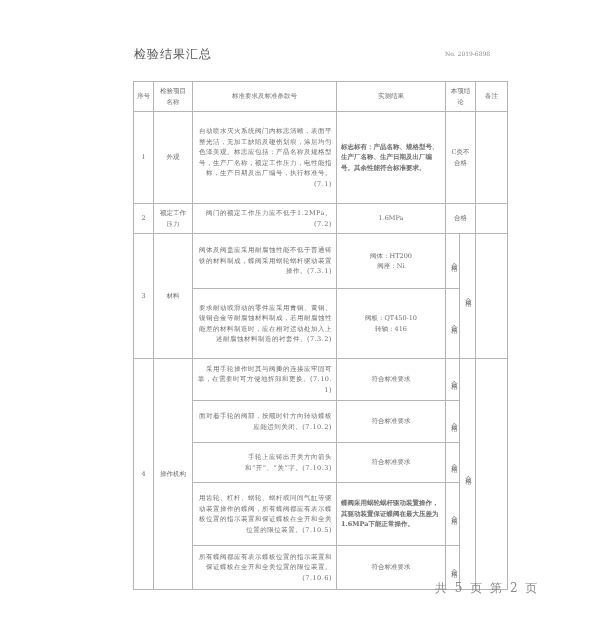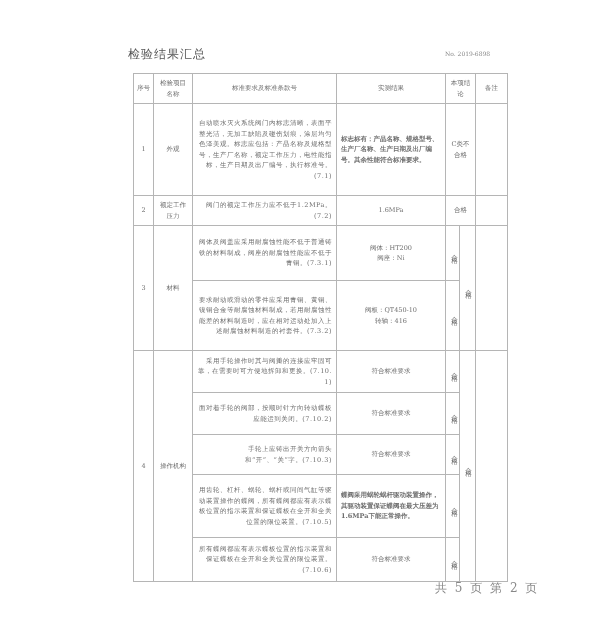--- a/index.html
+++ b/index.html
@@ -1,20 +1,20 @@
 <!DOCTYPE html>
 <html><head>
 <meta charset="utf-8">
 <style>
   html, body { margin:0; padding:0; background:#fff; }
   body { width:600px; height:623px; position:relative; overflow:hidden;
          font-family:"DejaVu Serif", serif; color:#6b6b6b; }
-  .title { position:absolute; left:128px; top:46px; font-size:12px; color:#555; font-family:"DejaVu Sans", sans-serif; letter-spacing:1px; }
+  .title { position:absolute; left:134px; top:46px; font-size:12px; color:#555; font-family:"DejaVu Sans", sans-serif; letter-spacing:1px; }
   .docno { position:absolute; left:445px; top:50px; font-size:6px; color:#888; }
-  table { position:absolute; left:133px; top:73px; width:374px; border-collapse:collapse; table-layout:fixed; }
+  table { position:absolute; left:133px; top:81px; width:374px; border-collapse:collapse; table-layout:fixed; }
   td, th { border:1px solid #b5b5b5; font-size:6.5px; line-height:10.5px; font-weight:normal; color:#6e6e6e; padding:0 3px; text-align:center; vertical-align:middle; word-break:break-all; }
   th { height:29px; }
   td.req { text-align:right; padding:2px 4px; letter-spacing:0.5px; }
   td.res-left { text-align:left; padding:2px 4px;font-weight:bold; }
   .vert { writing-mode:vertical-rl; letter-spacing:3px; }
   .footer { position:absolute; left:435px; top:580px; font-size:12px; color:#888; word-spacing:4px; }
 </style>
 </head>
 <body>
 
@@ -57,21 +57,21 @@
       <td>额定工作压力</td>
       <td class="req">阀门的额定工作压力应不低于1.2MPa。(7.2)</td>
       <td>1.6MPa</td>
       <td colspan="2">合格</td>
       <td></td>
     </tr>
 
     <tr style="height:55px">
       <td rowspan="2">3</td>
       <td rowspan="2">材料</td>
-      <td class="req">阀体及阀盖应采用耐腐蚀性能不低于普通铸铁的材料制成，阀座的耐腐蚀性能应不低于青铜。(7.3.1)</td>
+      <td class="req">阀体及阀盖应采用耐腐蚀性能不低于普通铸铁的材料制成，蝶阀采用蜗轮蜗杆驱动装置操作。(7.3.1)</td>
       <td style="white-space:pre-line">阀体：HT200
 阀座：Ni</td>
       <td class="vert-cell"><span class="vert">合格</span></td>
       <td rowspan="2"><span class="vert">合格</span></td>
       <td rowspan="2"></td>
     </tr>
     <tr style="height:70px">
       <td class="req">要求耐动或滑动的零件应采用青铜、黄铜、镍铜合金等耐腐蚀材料制成，若用耐腐蚀性能差的材料制造时，应在相对运动处加入上述耐腐蚀材料制造的衬套件。(7.3.2)</td>
       <td style="white-space:pre-line">阀板：QT450-10
 转轴：416</td>

